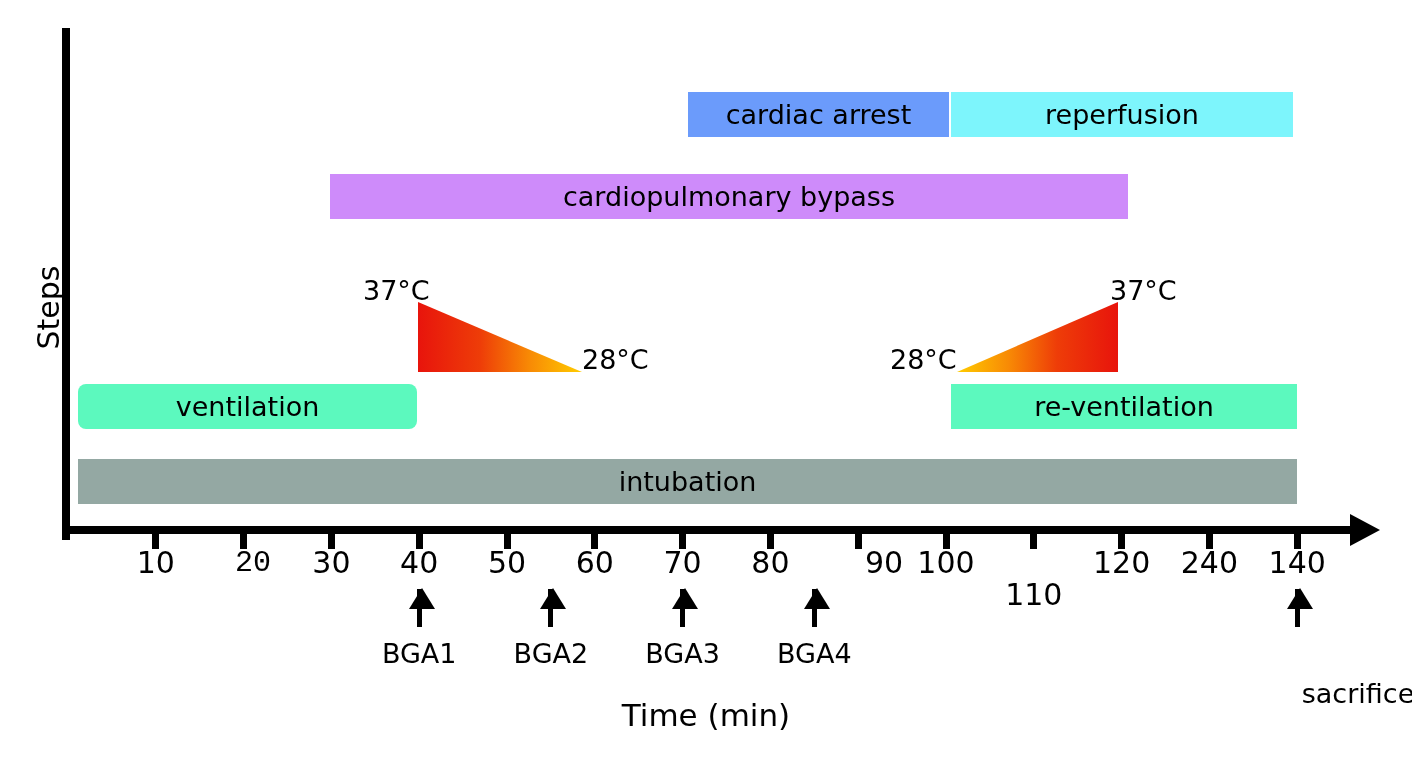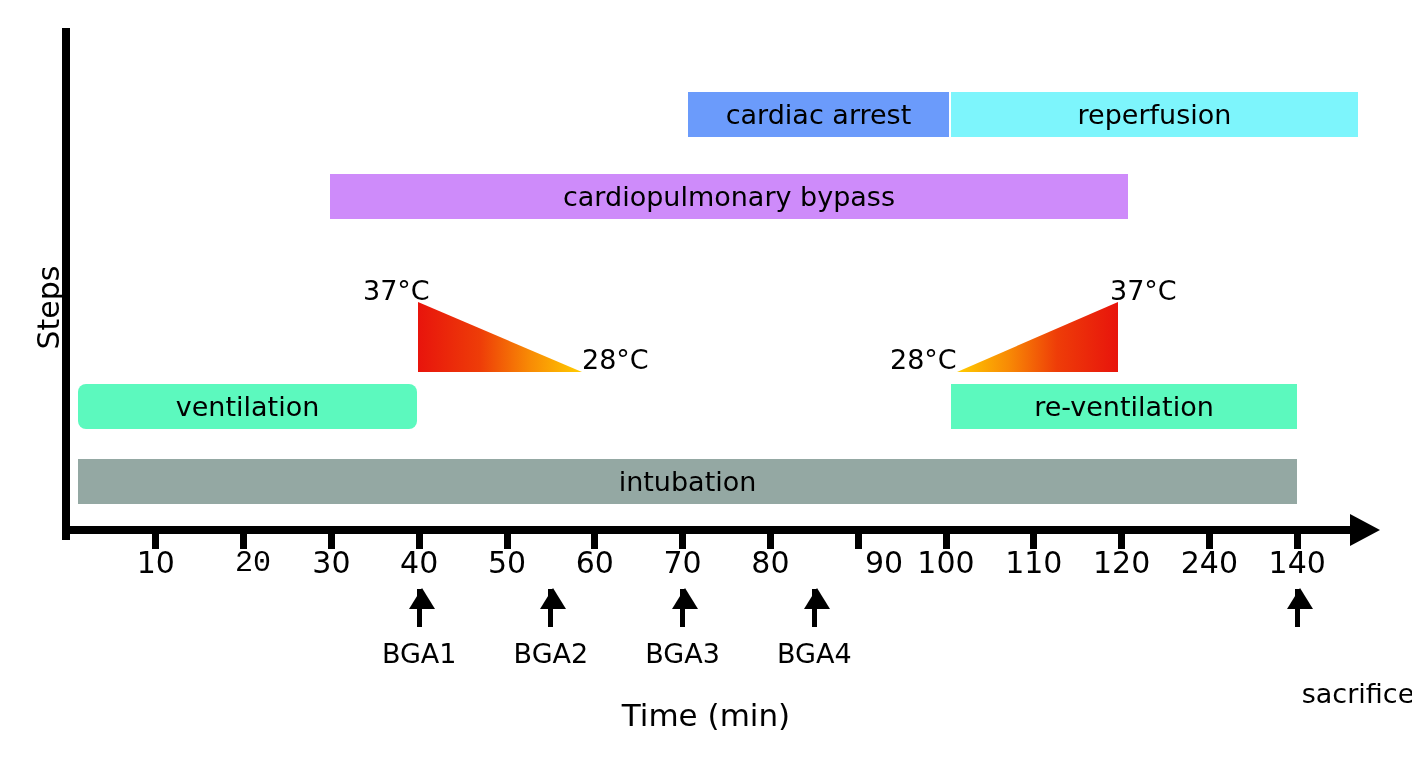--- a/index.html
+++ b/index.html
@@ -159,33 +159,33 @@
       <div class="abs tick-label" style="left: 594.8px;">60</div>
       <div class="abs tick" style="left: 679.1px;"></div>
       <div class="abs tick-label" style="left: 682.6px;">70</div>
       <div class="abs tick" style="left: 766.9px;"></div>
       <div class="abs tick-label" style="left: 770.4px;">80</div>
       <div class="abs tick" style="left: 854.7px;"></div>
       <div class="abs tick-label" style="left: 884px; text-align: center;">90</div>
       <div class="abs tick" style="left: 942.5px;"></div>
       <div class="abs tick-label" style="left: 946px;">100</div>
       <div class="abs tick" style="left: 1030.3px;"></div>
-      <div class="abs tick-label" style="left: 1033.8px;">110</div>
+      <div class="abs tick-label" style="left: 1033.8px; margin-top: 32px;">110</div>
       <div class="abs tick" style="left: 1118.1px;"></div>
       <div class="abs tick-label" style="left: 1121.6px;">120</div>
       <div class="abs tick" style="left: 1205.9px;"></div>
       <div class="abs tick-label" style="left: 1209.4px;">240</div>
       <div class="abs tick" style="left: 1293.7px;"></div>
       <div class="abs tick-label" style="left: 1297.2px;">140</div>
     </div>
 
   <div class="abs bar" style="left:688px; top:92px; width:261px; height:45px; background:#6B9BFB;">
     <span>cardiac arrest</span>
   </div>
-  <div class="abs bar" style="left:951px; top:92px; width:407px; height:45px; background:#7DF5FC;">
+  <div class="abs bar" style="left:951px; top:92px; width:342px; height:45px; background:#7DF5FC;">
     <span>reperfusion</span>
   </div>
 
   <div class="abs bar" style="left:330px; top:174px; width:798px; height:45px; background:#CE8BFA;">
     <span>cardiopulmonary bypass</span>
   </div>
 
   <div class="abs" style="left:418px; top:302px; width:164px; height:70px;">
     <svg width="164" height="70" viewBox="0 0 164 70">
       <defs>

